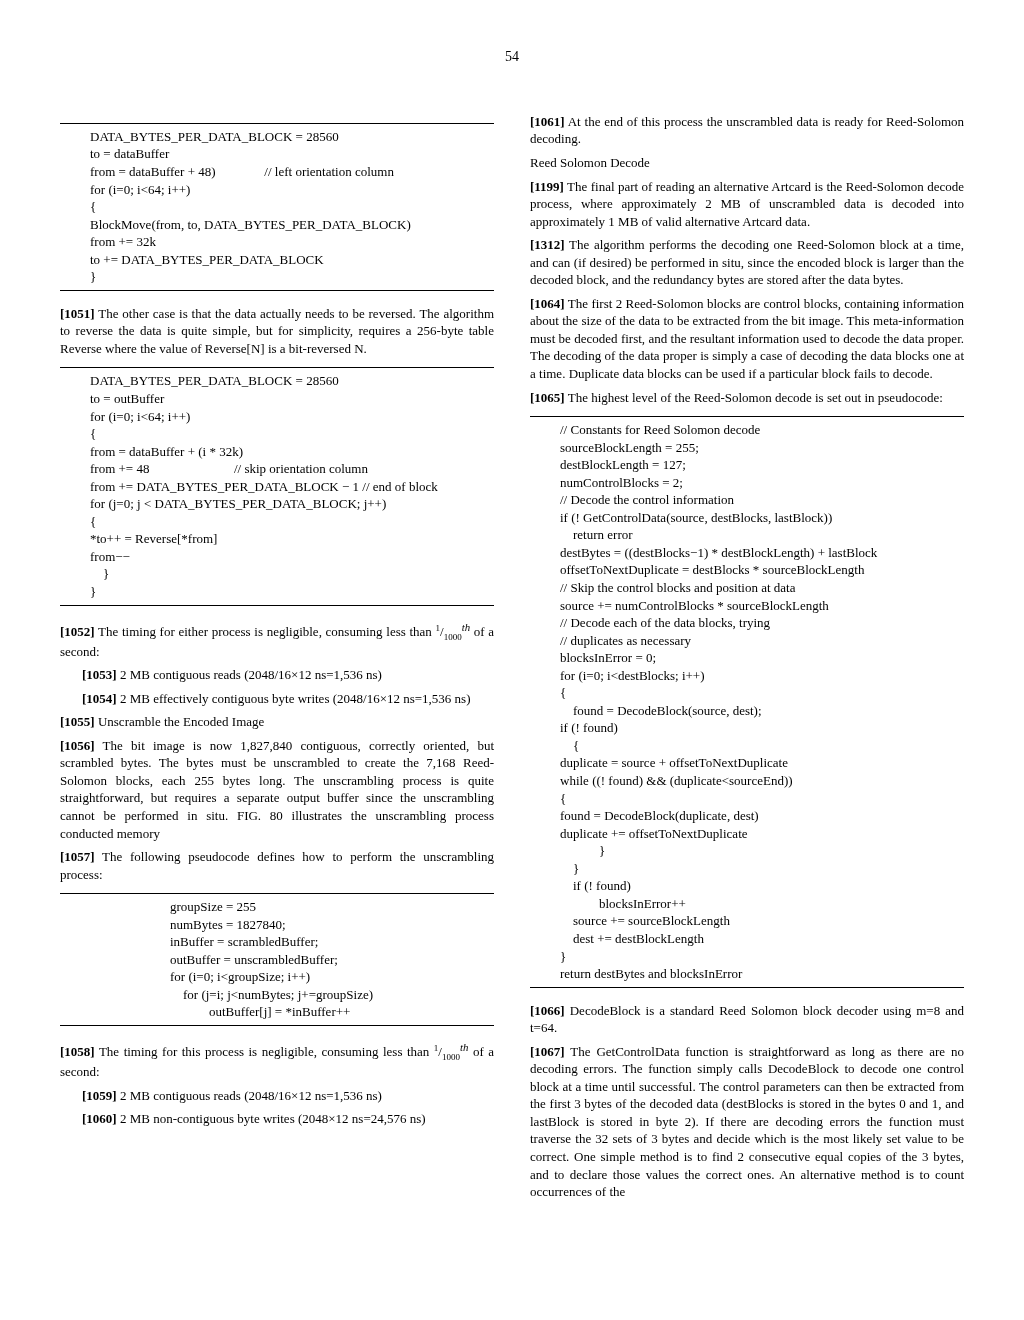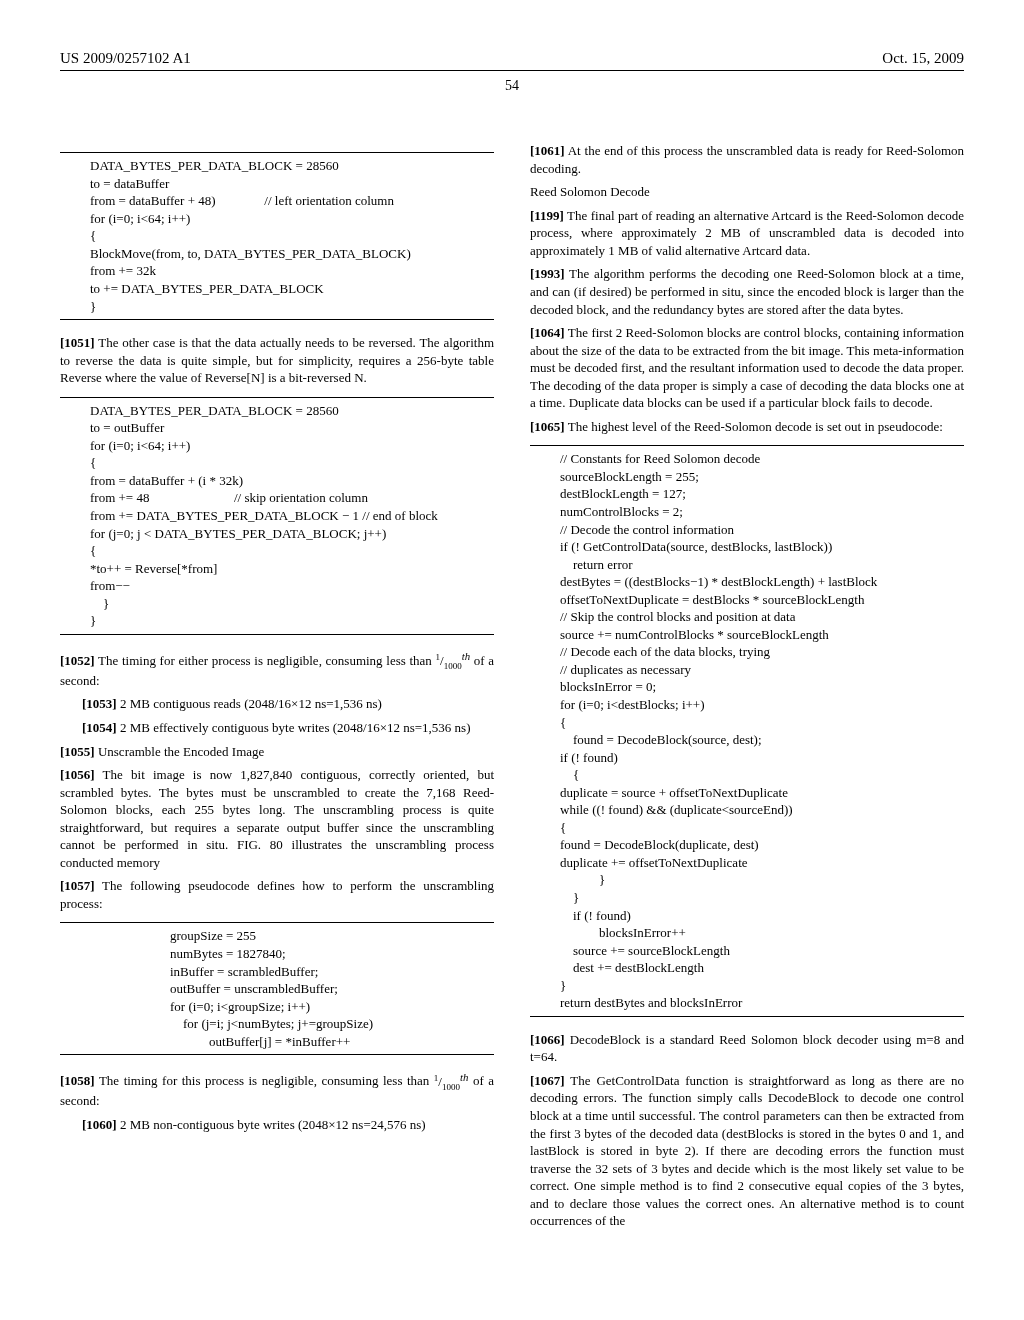--- a/index.html
+++ b/index.html
@@ -77,24 +77,20 @@
   .section-head {
     margin: 10px 0 6px 0;
   }
   .frac sup, .frac sub { font-size: 9px; }
 </style>
 </head>
 <body>
 
 <div class="page">
 
-  <div class="header">
-    <div class="pub">US 2009/0257102 A1</div>
-    <div class="date">Oct. 15, 2009</div>
-  </div>
 
   <div class="pagenum">54</div>
 
   <div class="columns">
 
     <div class="col">
 
       <hr class="codebar">
       <pre class="code">DATA_BYTES_PER_DATA_BLOCK = 28560
 to = dataBuffer
@@ -142,34 +138,35 @@
 numBytes = 1827840;
 inBuffer = scrambledBuffer;
 outBuffer = unscrambledBuffer;
 for (i=0; i&lt;groupSize; i++)
     for (j=i; j&lt;numBytes; j+=groupSize)
             outBuffer[j] = *inBuffer++</pre>
       <hr class="codebar-bottom">
 
       <p><span class="pnum">[1058]</span><span>   The timing for this process is negligible, consuming less than </span><span class="frac"><sup>1</sup>/<sub>1000</sub></span><i><sup>th</sup></i><span> of a second:</span></p>
 
+      <p class="indent"><span class="pnum">[1059]</span><span>   2 MB contiguous reads (2048/16×12 ns=1,536 ns)</span></p>
 
       <p class="indent"><span class="pnum">[1060]</span><span>   2 MB non-contiguous byte writes (2048×12 ns=24,576 ns)</span></p>
 
     </div>
 
     <div class="col">
 
       <p><span class="pnum">[1061]</span><span>   At the end of this process the unscrambled data is ready for Reed-Solomon decoding.</span></p>
 
       <p class="section-head">Reed Solomon Decode</p>
 
       <p><span class="pnum">[1199]</span><span>   The final part of reading an alternative Artcard is the Reed-Solomon decode process, where approximately 2 MB of unscrambled data is decoded into approximately 1 MB of valid alternative Artcard data.</span></p>
 
-      <p><span class="pnum">[1993]</span><span>   The algorithm performs the decoding one Reed-Solomon block at a time, and can (if desired) be performed in situ, since the encoded block is larger than the decoded block, and the redundancy bytes are stored after the data bytes.</span></p>
+      <p><span class="pnum">[1312]</span><span>   The algorithm performs the decoding one Reed-Solomon block at a time, and can (if desired) be performed in situ, since the encoded block is larger than the decoded block, and the redundancy bytes are stored after the data bytes.</span></p>
 
       <p><span class="pnum">[1064]</span><span>   The first 2 Reed-Solomon blocks are control blocks, containing information about the size of the data to be extracted from the bit image. This meta-information must be decoded first, and the resultant information used to decode the data proper. The decoding of the data proper is simply a case of decoding the data blocks one at a time. Duplicate data blocks can be used if a particular block fails to decode.</span></p>
 
       <p><span class="pnum">[1065]</span><span>   The highest level of the Reed-Solomon decode is set out in pseudocode:</span></p>
 
       <hr class="codebar">
       <pre class="code">// Constants for Reed Solomon decode
 sourceBlockLength = 255;
 destBlockLength = 127;
 numControlBlocks = 2;

